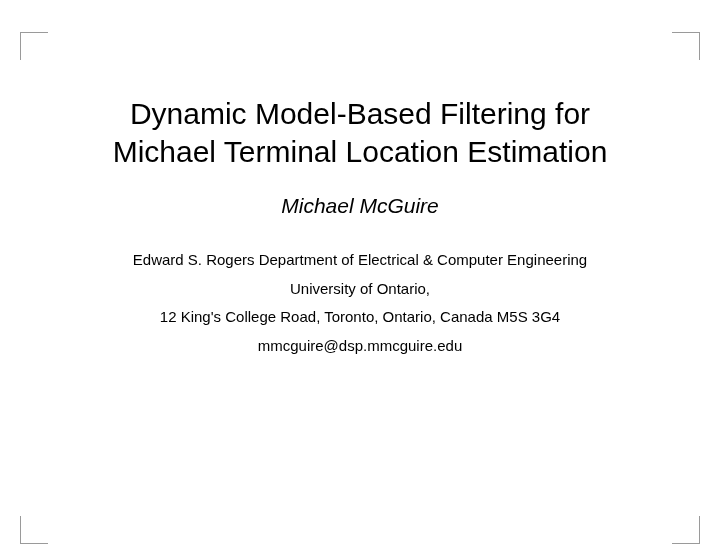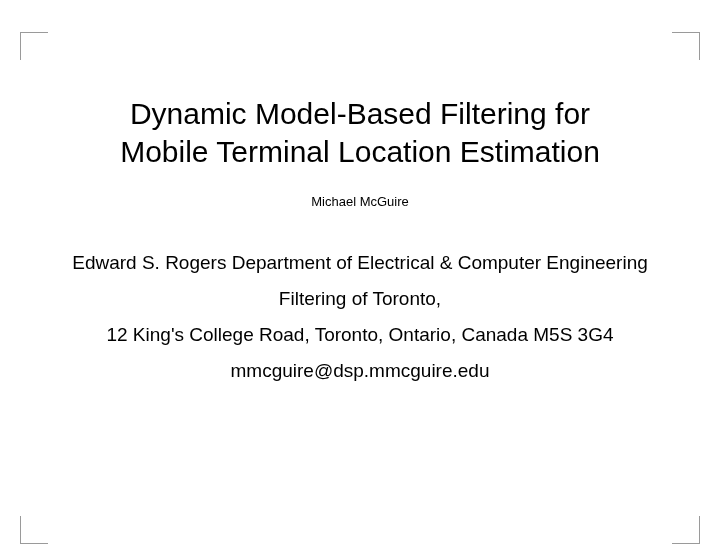--- a/index.html
+++ b/index.html
@@ -32,43 +32,44 @@
     text-align: center;
     padding: 0 52px;
   }
   .title {
     font-size: 30px;
     font-weight: 400;
     line-height: 1.25;
     margin-bottom: 24px;
   }
   .author {
-    font-size: 13px;
+    font-size: 21px;
     font-weight: 400;
-    margin-bottom: 36px;
+    margin-bottom: 28px;
+    font-style: italic;
   }
   .affiliation {
-    font-size: 19px;
+    font-size: 15px;
     font-weight: 400;
     line-height: 1.9;
   }
 </style>
 </head>
 <body>
 
 <div class="corner tl"></div>
 <div class="corner tr"></div>
 <div class="corner bl"></div>
 <div class="corner br"></div>
 
 <div class="slide">
   <div class="title">
     <span>Dynamic Model-Based Filtering for</span><br>
-    <span>Mobile Terminal Location Estimation</span>
+    <span>Michael Terminal Location Estimation</span>
   </div>
   <div class="author">Michael McGuire</div>
   <div class="affiliation">
     <div>Edward S. Rogers Department of Electrical &amp; Computer Engineering</div>
-    <div>Filtering of Toronto,</div>
+    <div>University of Ontario,</div>
     <div>12 King's College Road, Toronto, Ontario, Canada M5S 3G4</div>
     <div>mmcguire@dsp.mmcguire.edu</div>
   </div>
 </div>
 
 </body></html>

